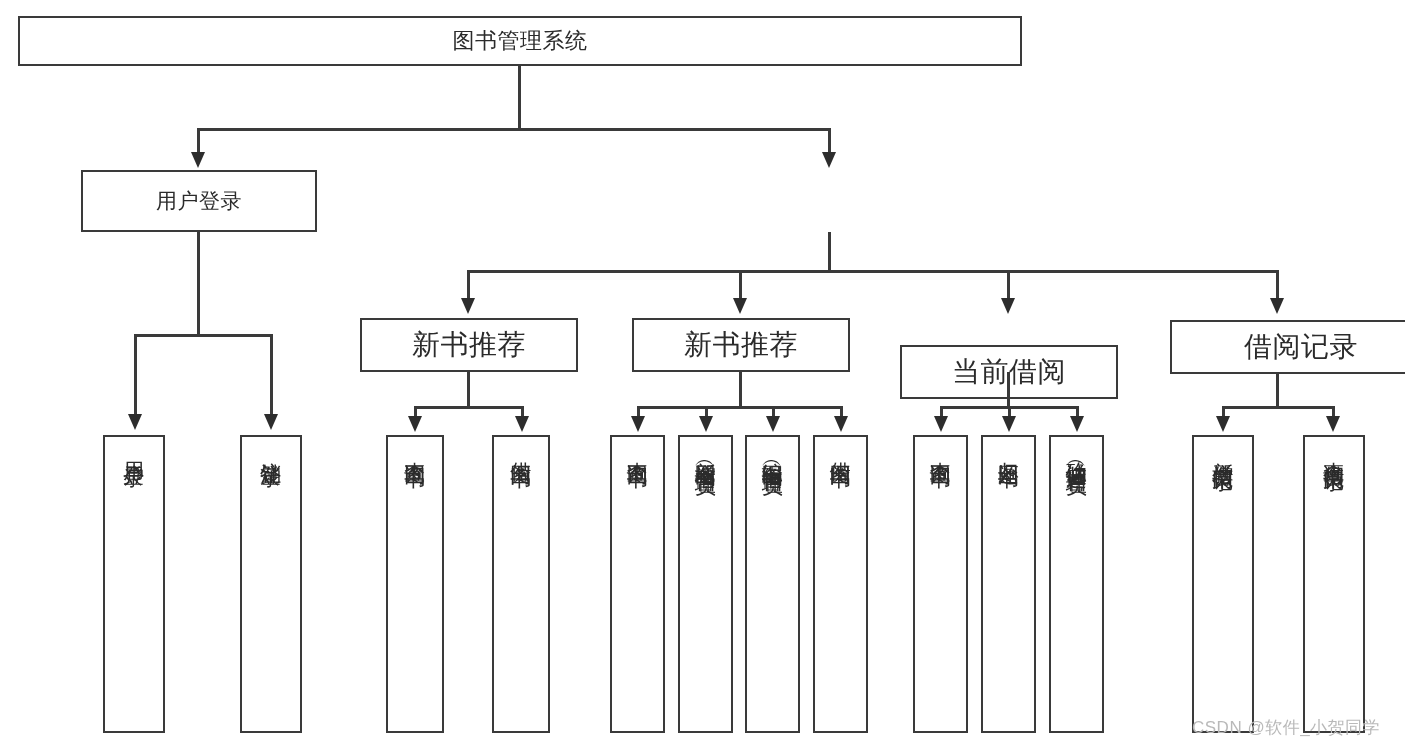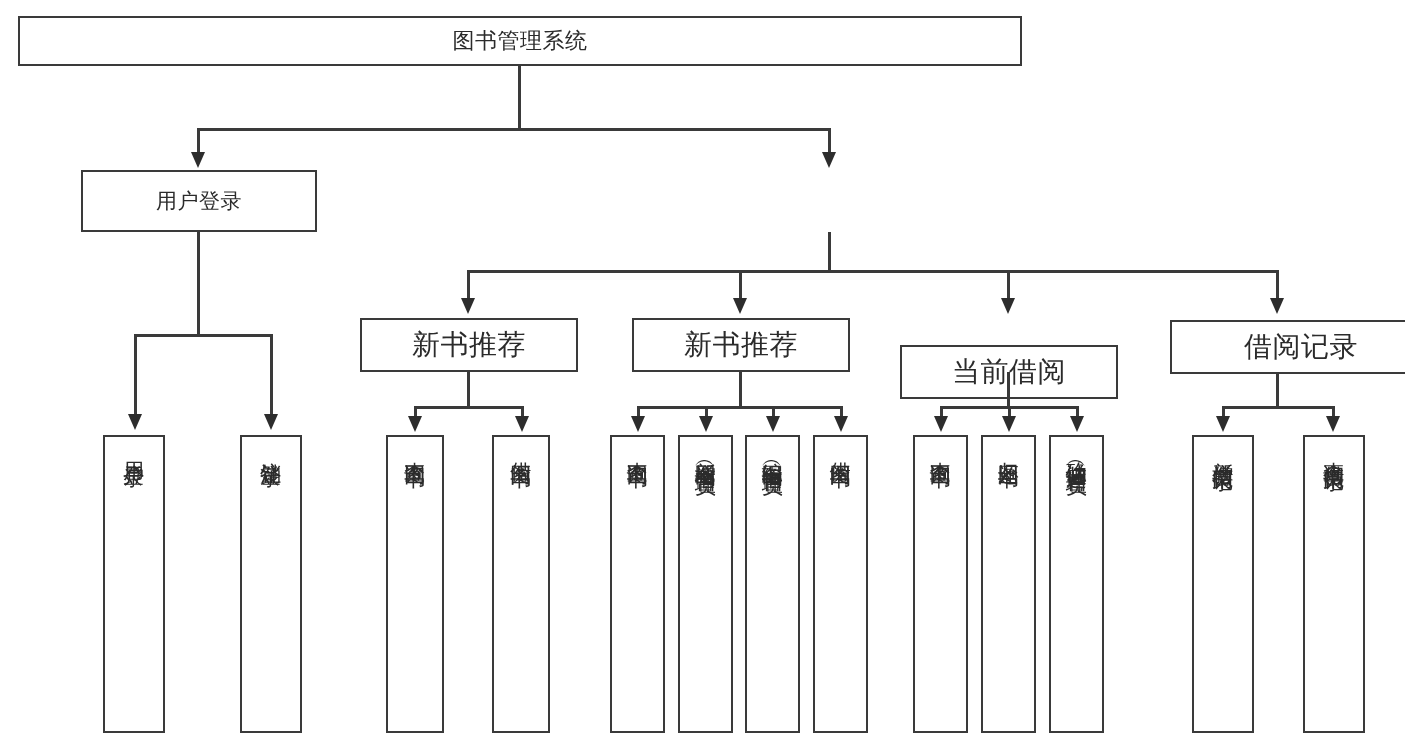--- a/index.html
+++ b/index.html
@@ -214,14 +214,15 @@
   <div class="ln v" style="left:1332px; top:406px; width:3px; height:14px;"></div>
   <div class="arrow" style="left:1326px; top:416px;"></div>
 
   <div class="node leaf" style="left:1192px; top:435px; width:62px; height:298px;">
     <span class="label">新增借阅记录</span>
   </div>
   <div class="node leaf" style="left:1303px; top:435px; width:62px; height:298px;">
     <span class="label">查询借阅记录</span>
   </div>
 
+  <div class="watermark" style="left:1192px; top:716px;">CSDN @软件_小贺同学</div>
 
 </div>
 
 </body></html>

